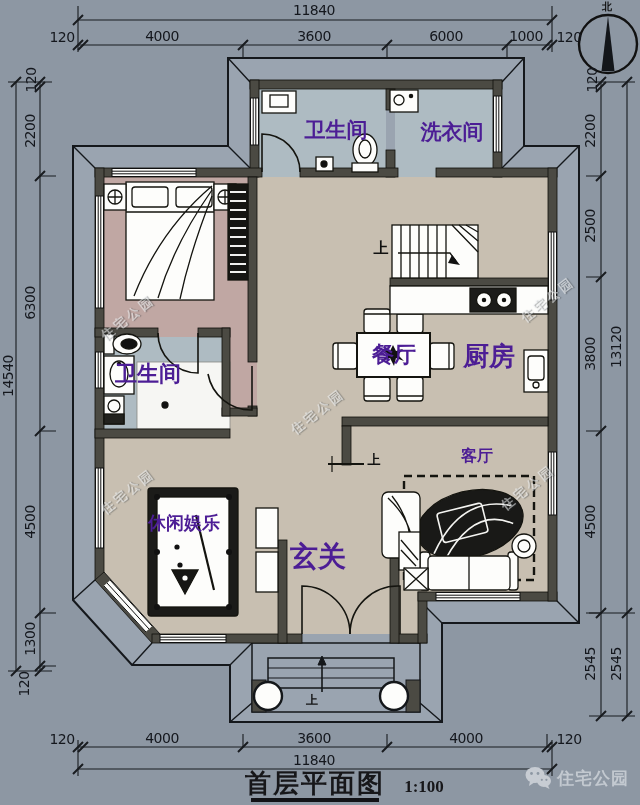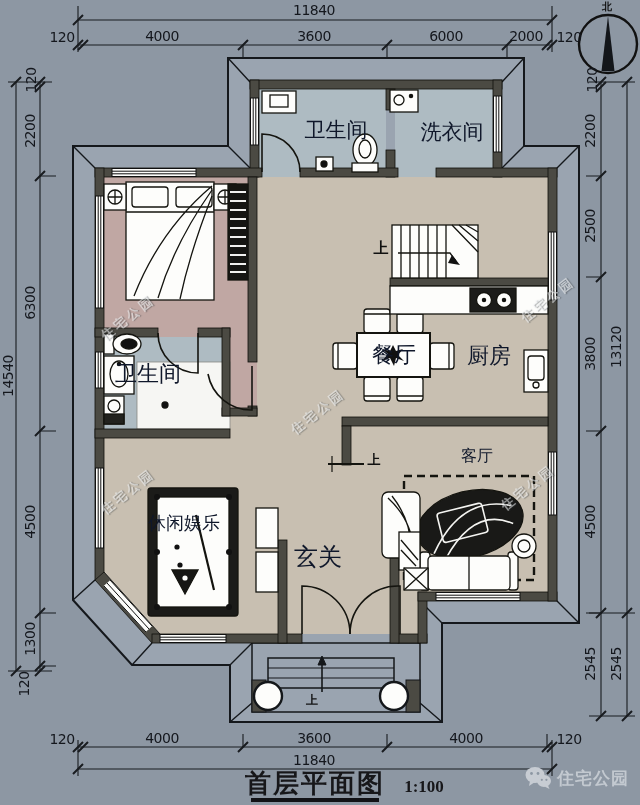--- a/index.html
+++ b/index.html
@@ -3,22 +3,22 @@
 <meta charset="utf-8">
 <style>
   html,body{margin:0;padding:0;background:#8d97a3;}
   #stage{position:relative;width:640px;height:805px;background:#8d97a3;overflow:hidden;
          font-family:"DejaVu Sans",sans-serif;}
   #plan-svg{position:absolute;left:0;top:0;}
   .lbl{position:absolute;transform:translate(-50%,-50%);font:14px "DejaVu Sans",sans-serif;
        color:#14171d;letter-spacing:-.5px;white-space:nowrap;}
   .vlbl{position:absolute;transform:translate(-50%,-50%) rotate(-90deg);
         font:14px "DejaVu Sans",sans-serif;color:#14171d;letter-spacing:-.5px;white-space:nowrap;}
-  .room{position:absolute;transform:translate(-50%,-50%);font-weight:400;
-        font-family:"Liberation Serif",serif;color:#0f172a;white-space:nowrap;}
+  .room{position:absolute;transform:translate(-50%,-50%);font-weight:700;
+        font-family:"Liberation Serif",serif;color:#4c1d95;white-space:nowrap;}
   .up{position:absolute;transform:translate(-50%,-50%);font:700 14px "Liberation Serif",serif;
       color:#101010;white-space:nowrap;}
   .wm{position:absolute;transform:translate(-50%,-50%) rotate(-38deg);
       font:700 13px "DejaVu Sans",sans-serif;color:rgba(245,247,249,.55);
       letter-spacing:3px;text-shadow:1px 1px 1px rgba(40,45,50,.35);white-space:nowrap;}
   .title{position:absolute;transform:translate(-50%,-50%);font:700 26px "Liberation Serif",serif;
          color:#17171a;letter-spacing:2px;white-space:nowrap;text-align:center;}
   .scale{position:absolute;transform:translate(-50%,-50%);font:700 17px "Liberation Serif",serif;
          color:#17171a;white-space:nowrap;}
   .titleline{position:absolute;left:251px;top:798px;width:128px;height:4px;background:#121216;}
@@ -328,21 +328,21 @@
     <circle cx="608" cy="44" r="29" fill="none" stroke="#111" stroke-width="2.4"></circle>
     <polygon points="608,16 601.5,71 614.5,71" fill="#13161a"></polygon>
   </g>
 </svg>
 
 <div class="lbl" style="left:314px;top:10px">11840</div>
 <div class="lbl" style="left:62px;top:37px">120</div>
 <div class="lbl" style="left:162px;top:36px">4000</div>
 <div class="lbl" style="left:314px;top:36px">3600</div>
 <div class="lbl" style="left:446px;top:36px">6000</div>
-<div class="lbl" style="left:526px;top:36px">2000</div>
+<div class="lbl" style="left:526px;top:36px">1000</div>
 <div class="lbl" style="left:569px;top:37px">120</div>
 
 <div class="lbl" style="left:62px;top:739px">120</div>
 <div class="lbl" style="left:162px;top:738px">4000</div>
 <div class="lbl" style="left:314px;top:738px">3600</div>
 <div class="lbl" style="left:466px;top:738px">4000</div>
 <div class="lbl" style="left:569px;top:739px">120</div>
 <div class="lbl" style="left:314px;top:760px">11840</div>
 
 <div class="vlbl" style="left:8px;top:376px">14540</div>
@@ -359,24 +359,24 @@
 <div class="vlbl" style="left:590px;top:354px">3800</div>
 <div class="vlbl" style="left:590px;top:522px">4500</div>
 <div class="vlbl" style="left:590px;top:664px">2545</div>
 <div class="vlbl" style="left:616px;top:347px">13120</div>
 <div class="vlbl" style="left:616px;top:664px">2545</div>
 
 <div class="room" style="left:336px;top:130px;font-size:21px">卫生间</div>
 <div class="room" style="left:452px;top:132px;font-size:21px">洗衣间</div>
 <div class="room" style="left:148px;top:374px;font-size:22px">卫生间</div>
 <div class="room" style="left:394px;top:355px;font-size:22px">餐厅</div>
-<div class="room" style="left:489px;top:356px;font-size:22px">厨房</div>
+<div class="room" style="left:489px;top:356px;font-size:26px">厨房</div>
 <div class="room" style="left:477px;top:456px;font-size:16px">客厅</div>
 <div class="room" style="left:184px;top:523px;font-size:18px">休闲娱乐</div>
-<div class="room" style="left:318px;top:557px;font-size:24px">玄关</div>
+<div class="room" style="left:318px;top:557px;font-size:28px">玄关</div>
 
 <div class="up" style="left:381px;top:248px;font-size:15px">上</div>
 <div class="up" style="left:374px;top:460px;font-size:13px">上</div>
 <div class="up" style="left:312px;top:700px;font-size:12px">上</div>
 <div class="north-char" style="left:607px;top:7px">北</div>
 
 <div class="wm" style="left:128px;top:318px">住宅公园</div>
 <div class="wm" style="left:318px;top:412px">住宅公园</div>
 <div class="wm" style="left:548px;top:300px">住宅公园</div>
 <div class="wm" style="left:528px;top:488px">住宅公园</div>

